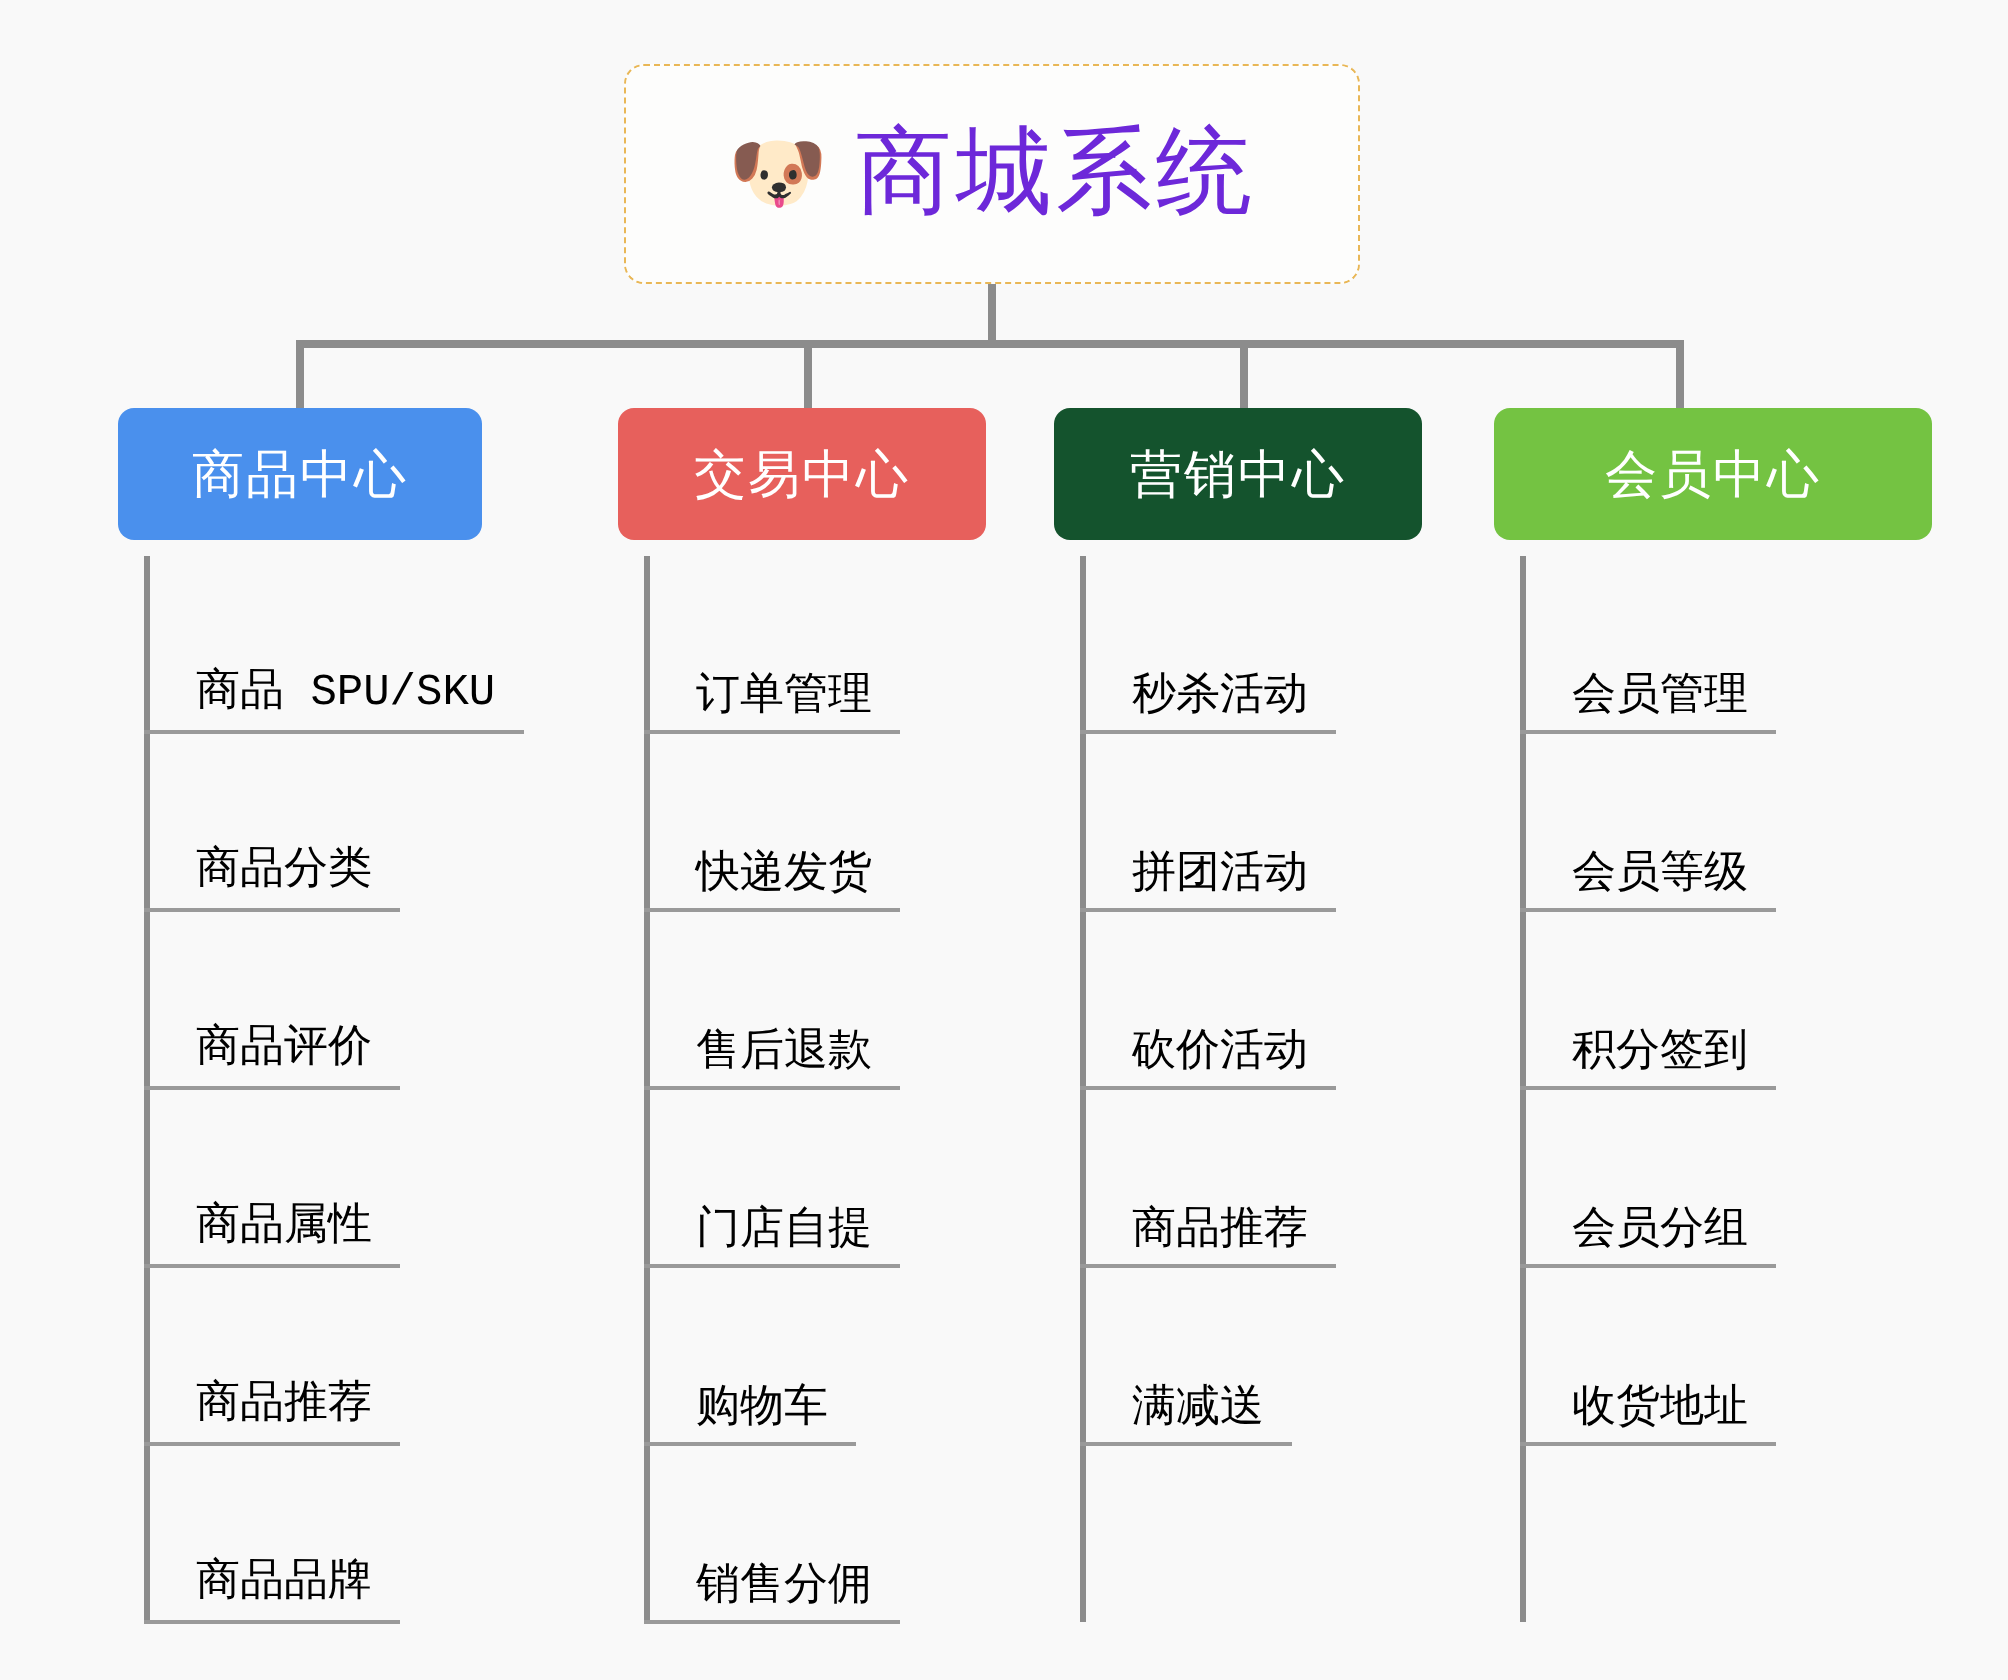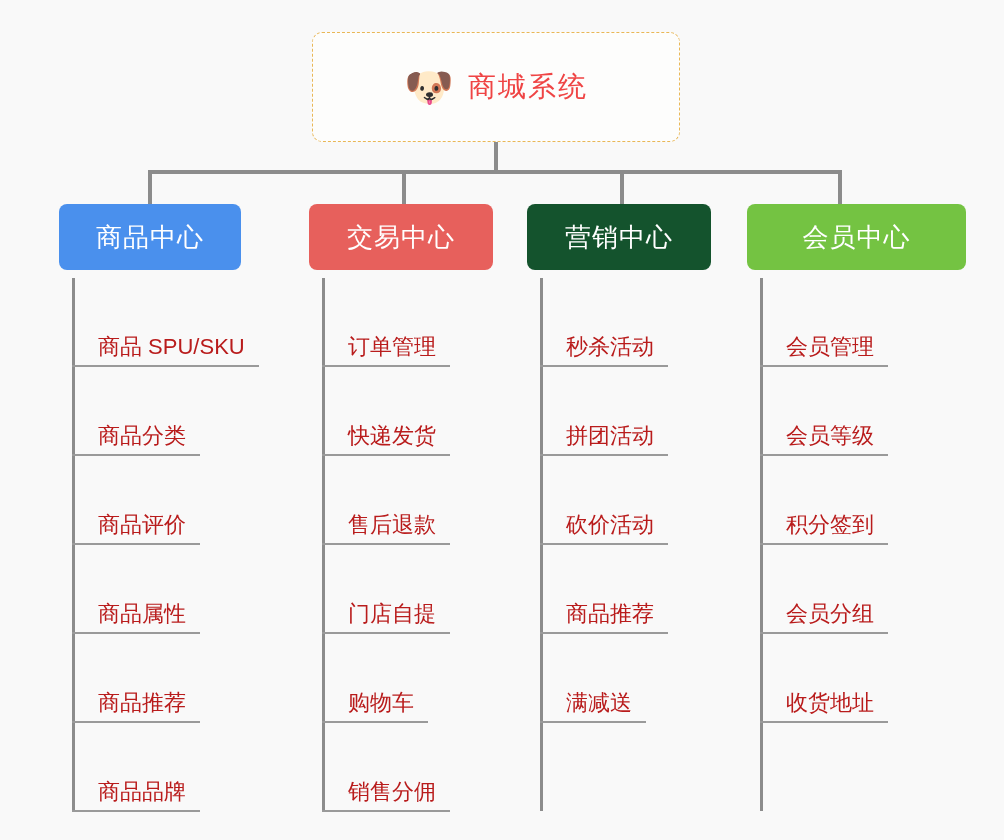--- a/index.html
+++ b/index.html
@@ -36,22 +36,22 @@
     align-items: center;
     justify-content: center;
     gap: 14px;
   }
   .root-emoji {
     font-size: 40px;
     line-height: 1;
     display: block;
   }
   .root-title {
-    font-size: 28px;
-    color: #ef4444;
+    font-size: 48px;
+    color: #6d28d9;
     letter-spacing: 2px;
     line-height: 1;
     white-space: nowrap;
   }
 
   
   .conn {
     position: absolute;
     background: #8c8c8c;
   }
@@ -110,21 +110,21 @@
     height: 89px;
     display: flex;
     align-items: flex-end;
     box-sizing: border-box;
   }
   .leaf-label {
     display: inline-block;
     padding: 0 14px 6px 26px;
     border-bottom: 2px solid #9a9a9a;
     font-size: 22px;
-    color: #b91c1c;
+    color: #000000;
     line-height: 1.1;
     white-space: nowrap;
   }
 </style>
 </head>
 <body>
 
 <div id="mindmap">
 
   <div class="root-node">
@@ -135,21 +135,21 @@
   <div class="conn conn-stem"></div>
   <div class="conn conn-bar"></div>
 
   <div id="drops">
       <div class="conn conn-drop" style="left: 148px;"></div>
       <div class="conn conn-drop" style="left: 402px;"></div>
       <div class="conn conn-drop" style="left: 620px;"></div>
       <div class="conn conn-drop" style="left: 838px;"></div>
     </div>
   <div id="columns">
-      <div class="column" style="left: 59px; width: 182px;">
+      <div class="column" style="left: 59px; width: 182px; font-family: Liberation Mono, monospace;">
         <div class="cat-box" style="background: rgb(74, 144, 237); width: 182px;">
           <span>商品中心</span>
         </div>
         <div class="leaf-list">
           <div class="leaf-spine" style="height: 533px;"></div>
           <div class="leaf-item">
             <span class="leaf-label">商品 SPU/SKU</span>
           </div>
           <div class="leaf-item">
             <span class="leaf-label">商品分类</span>

